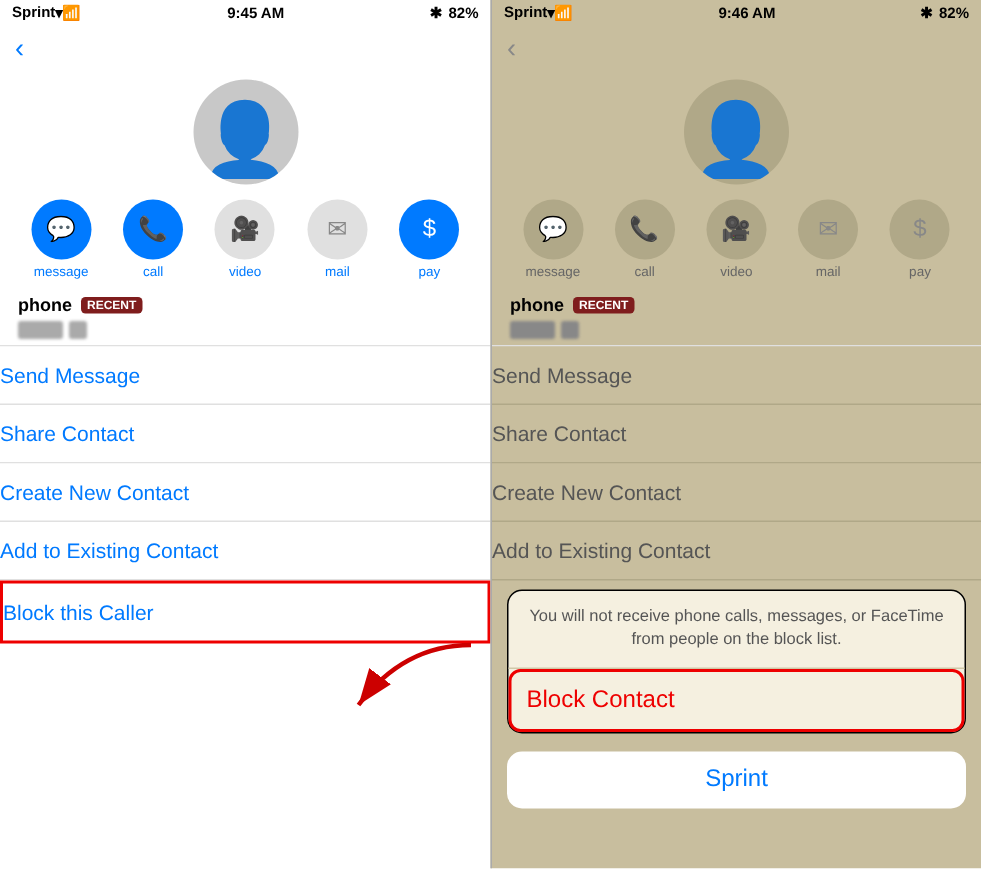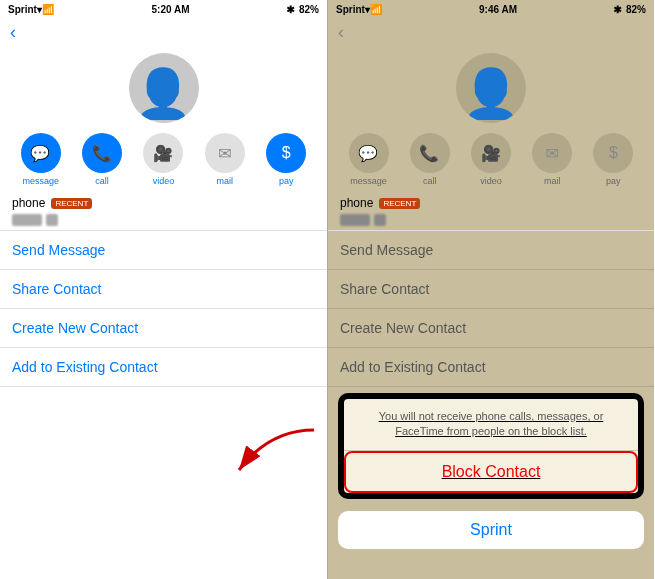--- a/index.html
+++ b/index.html
@@ -107,28 +107,28 @@
     .action-label { font-size: 9px; color: #007aff; text-align: right; }
     .right .action-label { color: #666; }
 
     
     .phone-section {
       padding: 6px 12px 2px;
       display: flex;
       align-items: center;
       gap: 6px;
     }
-    .phone-label { font-size: 12px; color: #000; font-weight: 400; text-align: right; }
+    .phone-label { font-size: 12px; color: #000; font-weight: 700; text-align: right; }
     .recent-badge {
-      background: #c2410c;
+      background: #7f1d1d;
       color: #fff;
       font-size: 8px;
       padding: 1px 4px;
       border-radius: 3px;
-      font-weight: 400;
+      font-weight: 700;
     }
 
     
     .phone-number-row {
       padding: 2px 12px 4px;
       display: flex;
       align-items: center;
       gap: 4px;
     }
     .blurred-block {
@@ -145,21 +145,21 @@
       border-radius: 2px;
       filter: blur(1px);
     }
 
     
     .menu-list {
       flex: 1;
       border-top: 1px solid #e0e0e0;
     }
     .menu-item {
-      padding: 11px 12px;
+      padding: 11px 0;
       border-bottom: 1px solid #e0e0e0;
       font-size: 14px;
       color: #007aff;
       background: #fff;
     }
     .right .menu-item {
       color: #555;
       background: #c8be9e;
       border-bottom: 1px solid #b0a888;
     }
@@ -168,37 +168,36 @@
       position: relative;
       border: 2px solid #e00;
     }
 
     
     .confirm-box {
       margin: 6px 10px;
       background: #f5f0e0;
       border-radius: 10px;
       padding: 10px 12px 0;
-      border: 6px solid #000000;
-      text-decoration: underline;
+      border: 1px solid #000000;
     }
     .confirm-text {
       font-size: 11px;
       color: #555;
       text-align: center;
       line-height: 1.4;
       margin-bottom: 10px;
     }
     .confirm-divider {
       border-top: 1px solid #d0c8a8;
       margin: 0 -12px;
     }
     .block-contact-btn {
       display: flex;
-      justify-content: center;
+      justify-content: flex-start;
       align-items: center;
       padding: 10px;
       color: #e00;
       font-size: 16px;
       font-weight: 400;
       border: 2px solid #e00;
       border-radius: 8px;
       margin: 0 -12px;
       background: transparent;
     }
@@ -227,21 +226,21 @@
 </head>
 <body>
 
 <div class="phone-panel">
 
   <div class="status-bar">
     <span class="status-left">
       <span>Sprint</span>
       <span>▾📶</span>
     </span>
-    <span>5:20 AM</span>
+    <span>9:45 AM</span>
     <span class="status-right">
       <span>✱</span>
       <span>82%</span>
     </span>
   </div>
 
   <div class="back-arrow">
     <span>‹</span>
   </div>
 
@@ -288,20 +287,23 @@
       <span>Send Message</span>
     </div>
     <div class="menu-item">
       <span>Share Contact</span>
     </div>
     <div class="menu-item">
       <span>Create New Contact</span>
     </div>
     <div class="menu-item">
       <span>Add to Existing Contact</span>
+    </div>
+    <div class="menu-item block-caller">
+      <span>Block this Caller</span>
     </div>
   </div>
 
   <svg class="red-arrow" width="90" height="60" viewBox="0 0 90 60">
     <defs>
       <marker id="arrowhead" markerWidth="8" markerHeight="6" refX="8" refY="3" orient="auto">
         <polygon points="0 0, 8 3, 0 6" fill="#cc0000"></polygon>
       </marker>
     </defs>
     <path d="M85,5 Q40,5 10,45" stroke="#cc0000" stroke-width="3" fill="none" marker-end="url(#arrowhead)"></path>

